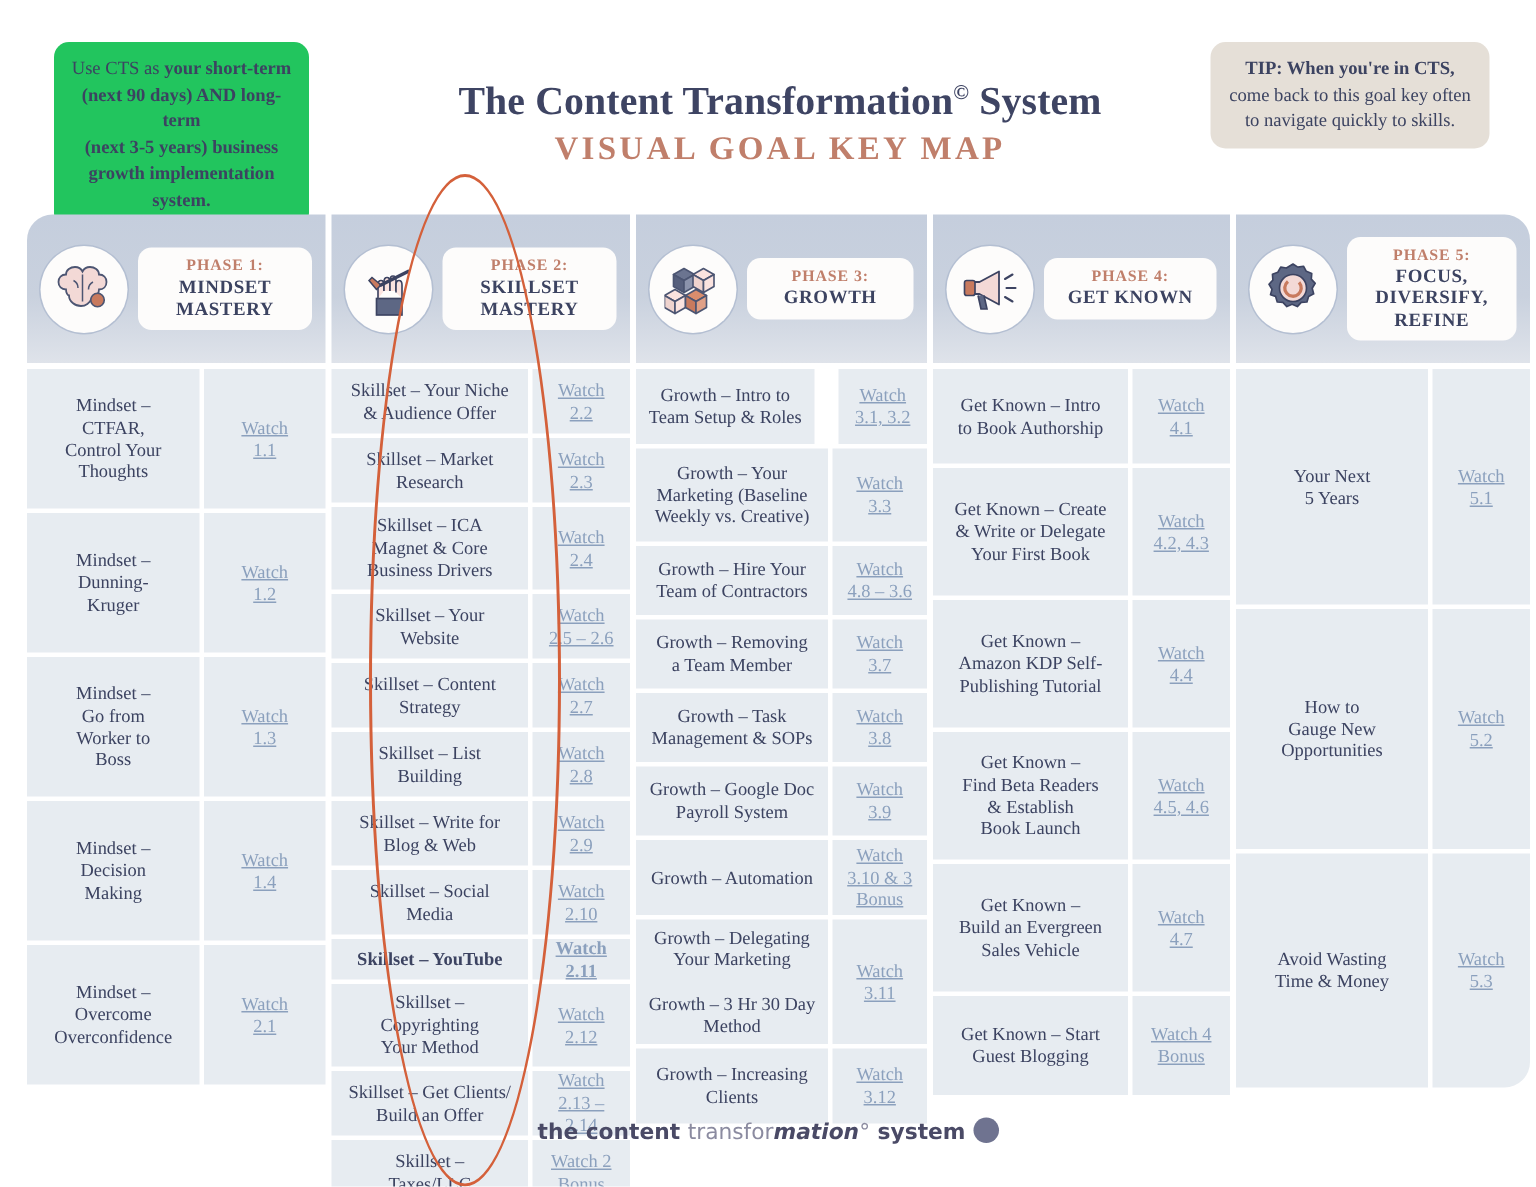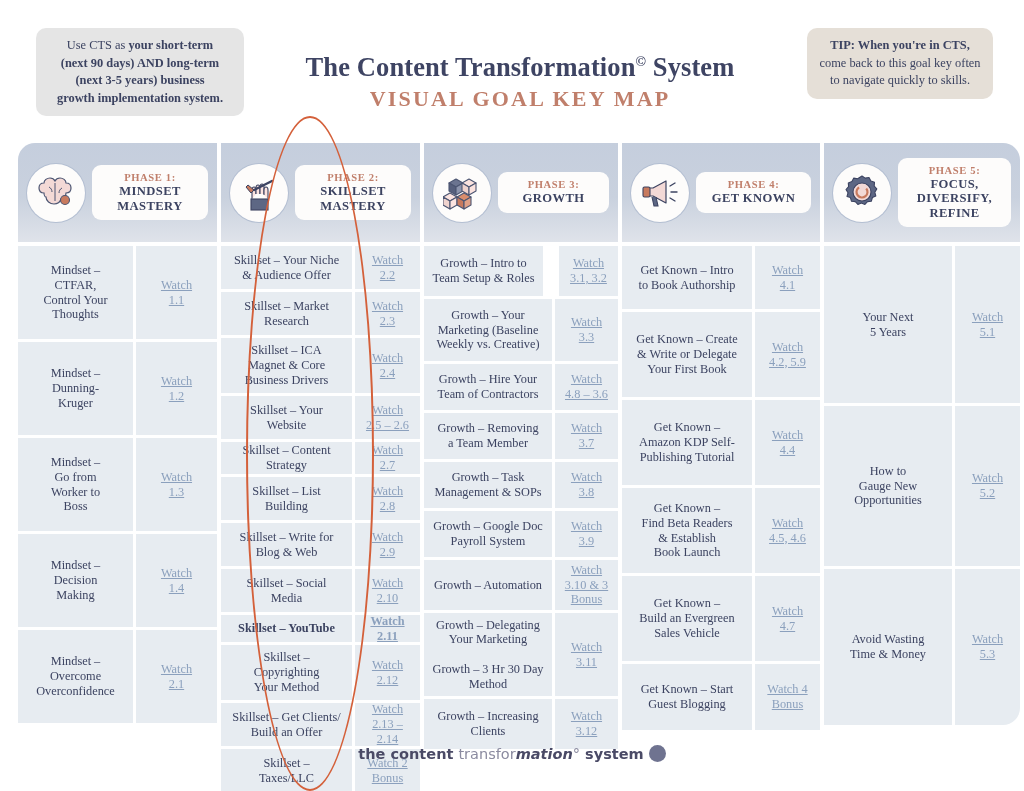--- a/index.html
+++ b/index.html
@@ -14,21 +14,21 @@
   
   .callout {
     position: absolute;
     border-radius: 10px;
     text-align: center;
     color: #3c4361;
     font-size: 12.4px;
     line-height: 1.42;
     padding: 9px 10px;
   }
-  .callout.left  { left: 36px;  top: 28px; width: 208px; background: #e5e5e5; }
+  .callout.left  { left: 36px;  top: 28px; width: 170px; background: #22c55e; }
   .callout.right { left: 807px; top: 28px; width: 186px; background: #e5dfd7; }
   .callout b { font-weight: bold; }
 
   
   .title-wrap { position: absolute; left: 262px; top: 52px; width: 516px; text-align: center; }
   .title-main {
     font-size: 26.5px; font-weight: bold; color: #3e4463;
     letter-spacing: 0.1px; white-space: nowrap;
   }
   .title-main sup { font-size: 14px; vertical-align: super; }
@@ -329,21 +329,21 @@
                   <span class="sub">Website</span>
                 </div>
               </div>
               <div class="cell link">
                 <div>
                   <span class="sub">Watch</span>
                   <span class="sub">2.5 – 2.6</span>
                 </div>
               </div>
             </div>
-            <div class="row" style="height: 32px; font-family: Liberation Serif, serif;">
+            <div class="row" style="height: 43px; font-family: Liberation Serif, serif;">
               <div class="cell topic">
                 <div>
                   <span class="sub">Skillset – Content</span>
                   <span class="sub">Strategy</span>
                 </div>
               </div>
               <div class="cell link">
                 <div>
                   <span class="sub">Watch</span>
                   <span class="sub">2.7</span>
@@ -641,21 +641,21 @@
               <div class="cell topic">
                 <div>
                   <span class="sub">Get Known – Create</span>
                   <span class="sub">&amp; Write or Delegate</span>
                   <span class="sub">Your First Book</span>
                 </div>
               </div>
               <div class="cell link">
                 <div>
                   <span class="sub">Watch</span>
-                  <span class="sub">4.2, 5.9</span>
+                  <span class="sub">4.2, 4.3</span>
                 </div>
               </div>
             </div>
             <div class="row" style="height: 85px;">
               <div class="cell topic">
                 <div>
                   <span class="sub">Get Known –</span>
                   <span class="sub">Amazon KDP Self-</span>
                   <span class="sub">Publishing Tutorial</span>
                 </div>

